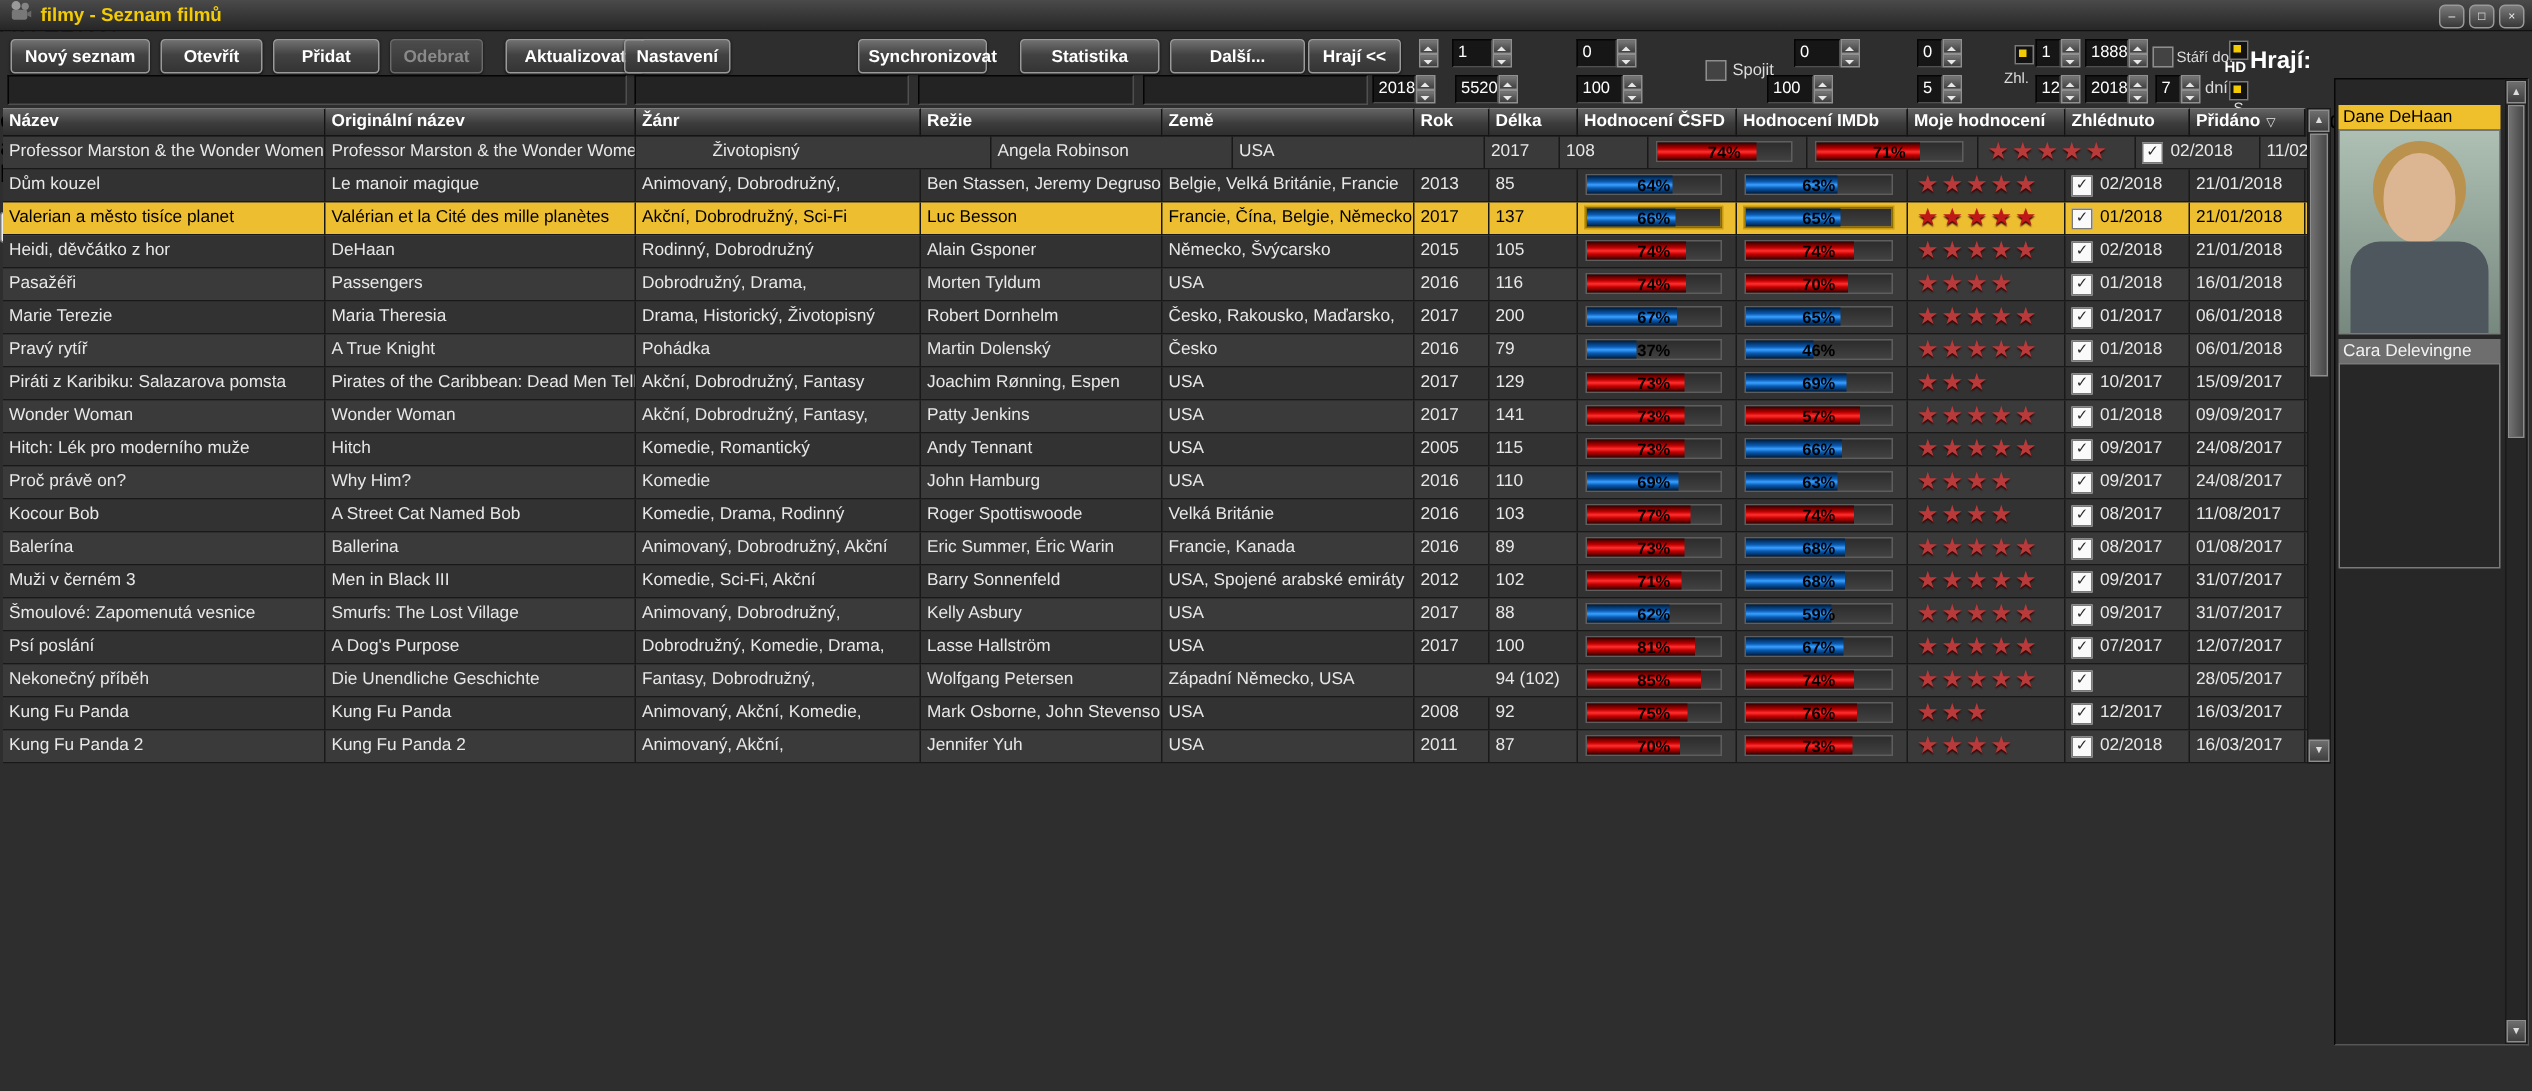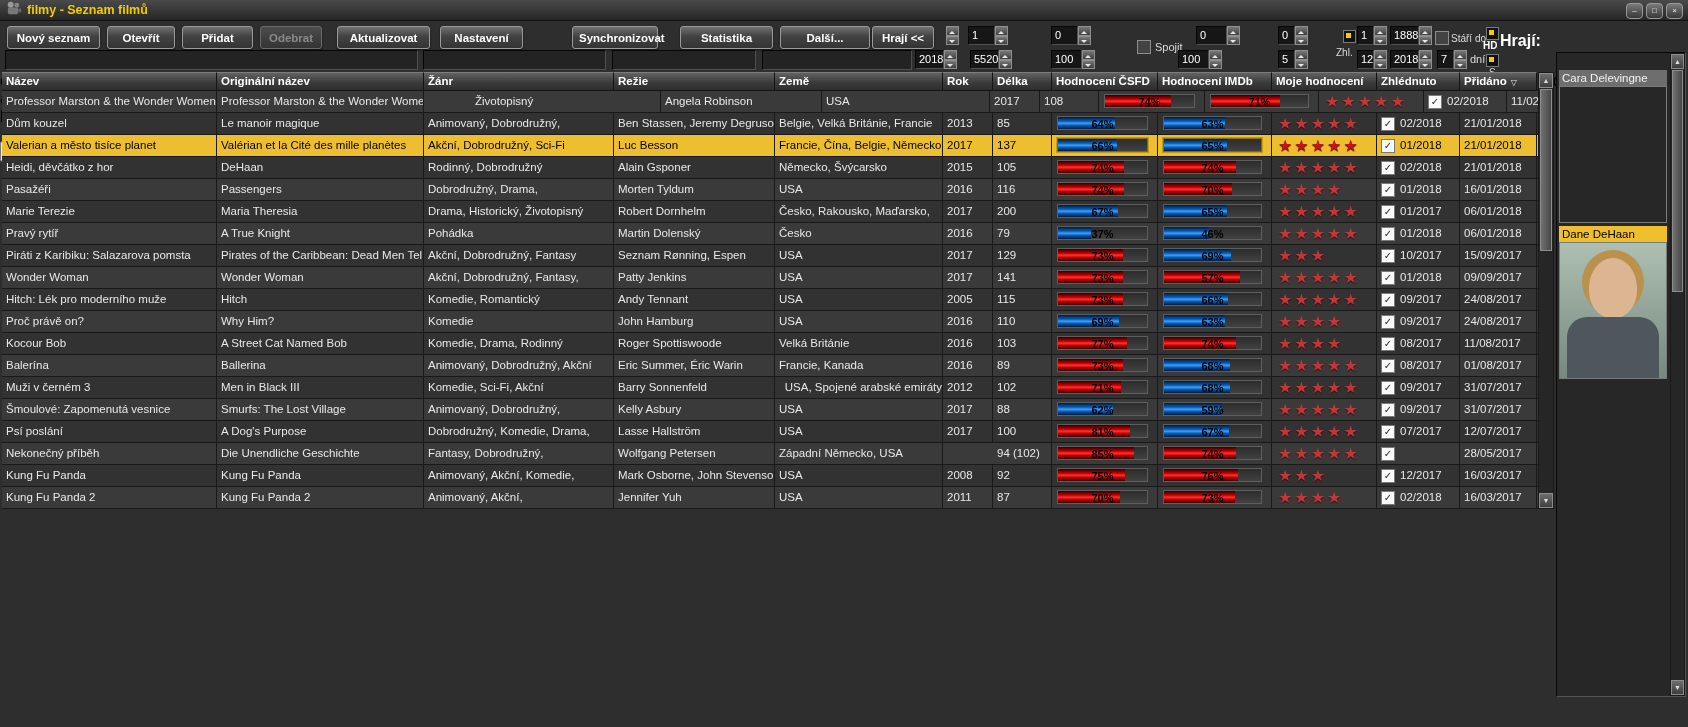--- a/index.html
+++ b/index.html
@@ -155,21 +155,21 @@
     <span class="wbtn">×</span>
   </span>
 </div>
 
 <div class="toolbar">
   <button class="tbtn" style="left:7px;width:93px">Nový seznam</button>
   <button class="tbtn" style="left:107px;width:68px">Otevřít</button>
   <button class="tbtn" style="left:182px;width:71px">Přidat</button>
   <button class="tbtn dis" style="left:260px;width:62px">Odebrat</button>
   <button class="tbtn" style="left:337px;width:93px">Aktualizovat</button>
-  <button class="tbtn" style="left:440px;width:83px">Nastavení</button>
+  <button class="tbtn" style="left:416px;width:71px">Nastavení</button>
   <button class="tbtn" style="left:572px;width:86px">Synchronizovat</button>
   <button class="tbtn" style="left:680px;width:93px">Statistika</button>
   <button class="tbtn" style="left:780px;width:90px">Další...</button>
   <button class="tbtn" style="left:872px;width:62px">Hrají &lt;&lt;</button>
 
   <span class="spin" style="left:946px;top:5px">
       <s class="up"></s>
       <s class="dn"></s>
     </span>
   <span class="nf" style="left:968px;top:5px;width:27px">1</span>
@@ -506,21 +506,21 @@
         <div class="tcell wcell" style="width: 83px;">
           <span class="cb">✓</span>
           <span>01/2018</span>
         </div>
         <div class="tcell" style="width: 77px;">06/01/2018</div>
       </div>
       <div class="trow even">
         <div class="tcell" style="width: 215px;">Piráti z Karibiku: Salazarova pomsta</div>
         <div class="tcell" style="width: 207px;">Pirates of the Caribbean: Dead Men Tell No</div>
         <div class="tcell" style="width: 190px;">Akční, Dobrodružný, Fantasy</div>
-        <div class="tcell" style="width: 161px;">Seznam Rønning, Espen</div>
+        <div class="tcell" style="width: 161px;">Joachim Rønning, Espen</div>
         <div class="tcell" style="width: 168px;">USA</div>
         <div class="tcell" style="width: 50px;">2017</div>
         <div class="tcell" style="width: 59px;">129</div>
         <div class="tcell barcell" style="width: 106px;">
           <div class="track red">
             <div class="fill" style="width: 73%;"></div>
             <span class="pct">73%</span>
           </div>
         </div>
         <div class="tcell barcell" style="width: 114px;">
@@ -701,21 +701,21 @@
           <span class="cb">✓</span>
           <span>08/2017</span>
         </div>
         <div class="tcell" style="width: 77px;">01/08/2017</div>
       </div>
       <div class="trow even">
         <div class="tcell" style="width: 215px;">Muži v černém 3</div>
         <div class="tcell" style="width: 207px;">Men in Black III</div>
         <div class="tcell" style="width: 190px;">Komedie, Sci-Fi, Akční</div>
         <div class="tcell" style="width: 161px;">Barry Sonnenfeld</div>
-        <div class="tcell" style="width: 168px; text-align: right;">USA, Spojené arabské emiráty</div>
+        <div class="tcell" style="width: 168px;">USA, Spojené arabské emiráty</div>
         <div class="tcell" style="width: 50px;">2012</div>
         <div class="tcell" style="width: 59px;">102</div>
         <div class="tcell barcell" style="width: 106px;">
           <div class="track red">
             <div class="fill" style="width: 71%;"></div>
             <span class="pct">71%</span>
           </div>
         </div>
         <div class="tcell barcell" style="width: 114px;">
           <div class="track blue">
@@ -903,30 +903,30 @@
 
 <div class="sb" style="left:1538px;top:72px;width:16px;height:437px">
   <div class="sbtn" style="top:0">▲</div>
   <div class="thumb" style="top:16px;height:160px"></div>
   <div class="sbtn bot">▼</div>
 </div>
 
 <div class="sidebar">
   <div id="actors">
       <div class="actor">
-        <div class="aname">Cara Delevingne</div>
-        <div class="photo p1">
+        <div class="aname sel">Dane DeHaan</div>
+        <div class="photo p0">
           <div class="hair"></div>
           <div class="face"></div>
           <div class="torso"></div>
         </div>
       </div>
       <div class="actor">
-        <div class="aname sel">Dane DeHaan</div>
-        <div class="photo p0">
+        <div class="aname">Cara Delevingne</div>
+        <div class="photo p1">
           <div class="hair"></div>
           <div class="face"></div>
           <div class="torso"></div>
         </div>
       </div>
     </div>
   <div class="sb" style="right:0;top:0;width:15px;height:100%;position:absolute">
     <div class="sbtn" style="top:0">▲</div>
     <div class="thumb" style="top:16px;height:220px"></div>
     <div class="sbtn bot">▼</div>

